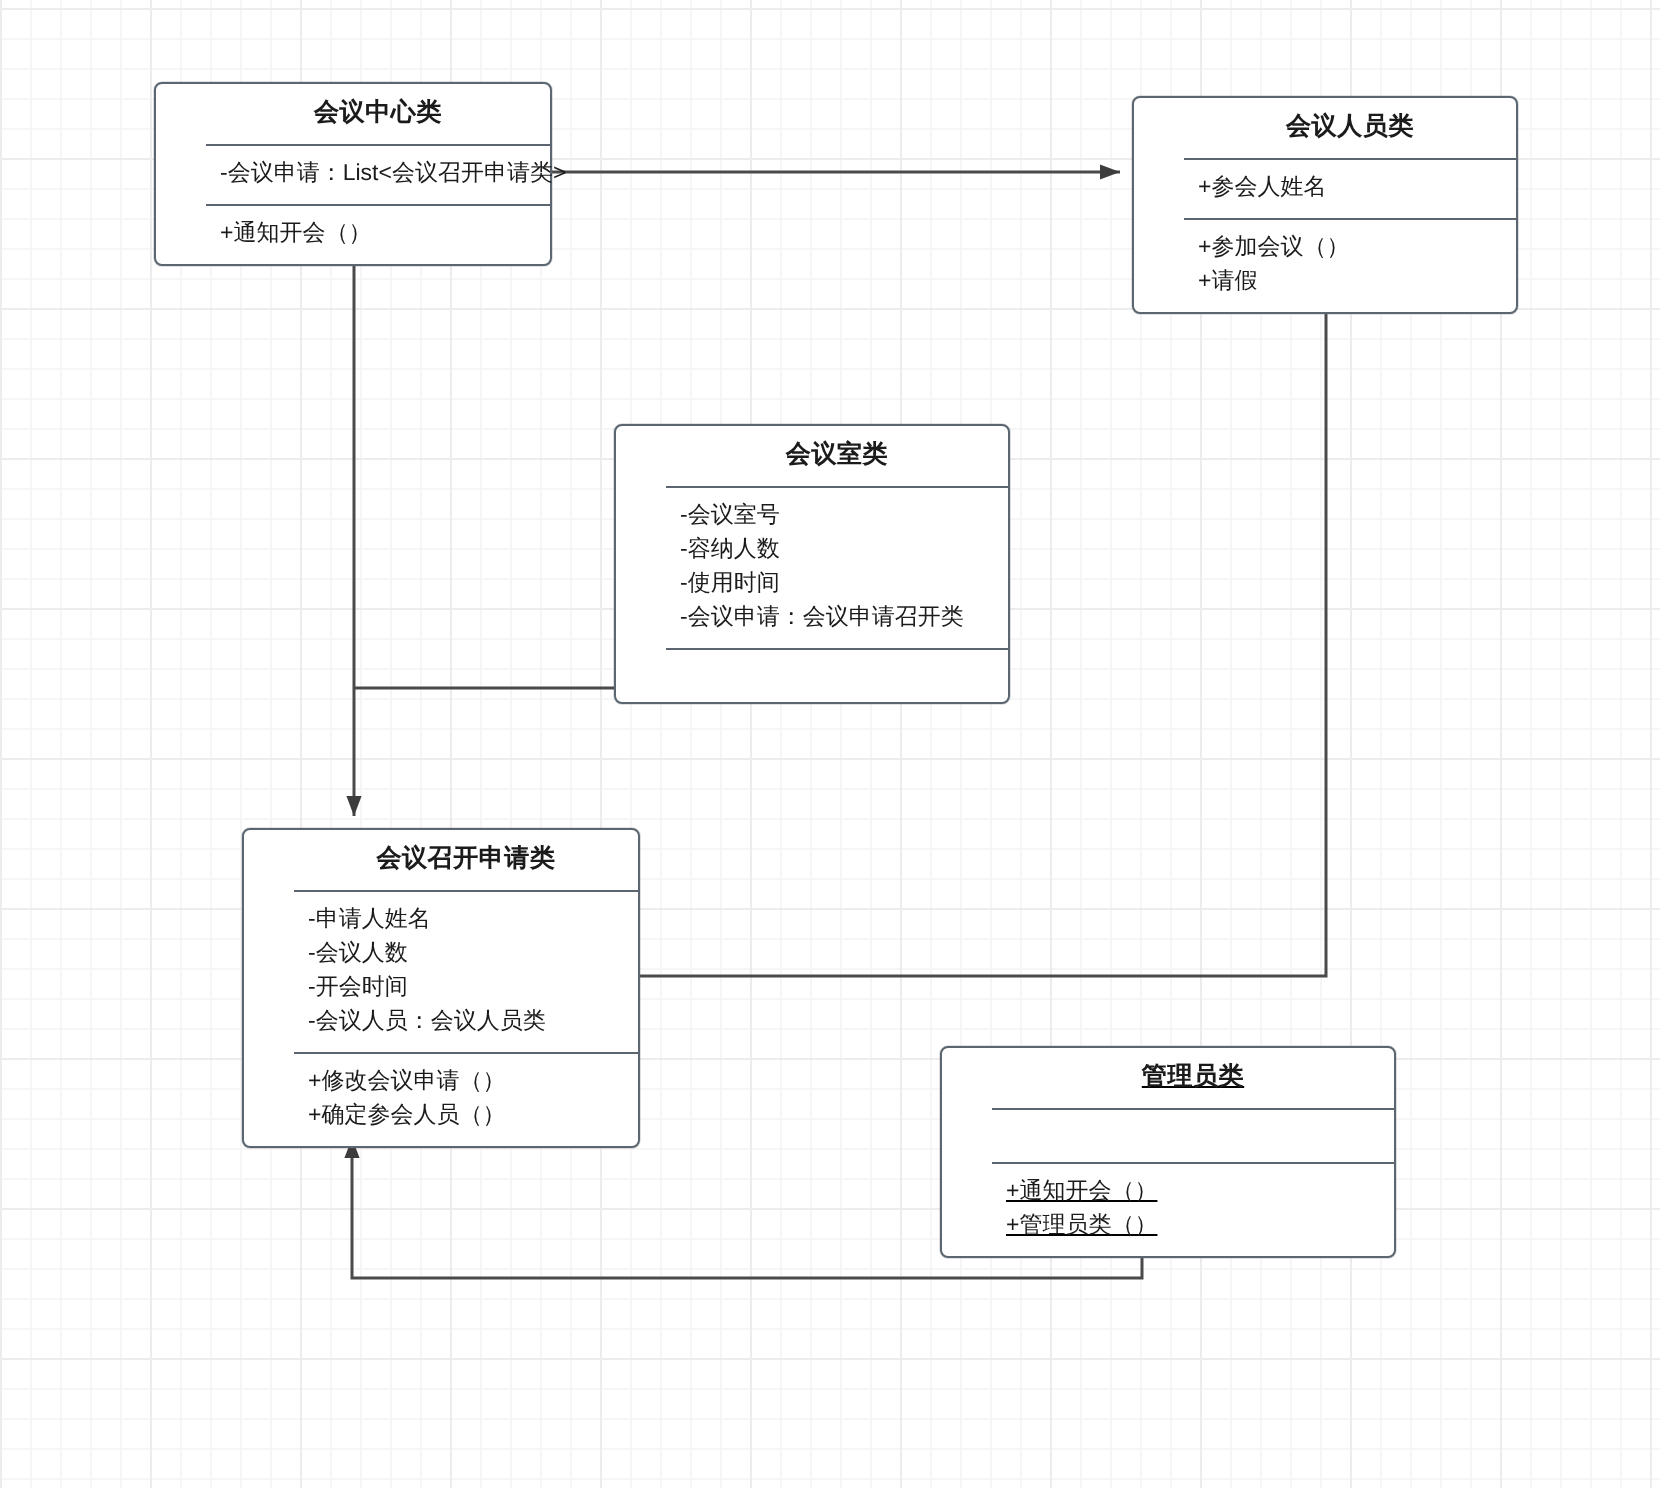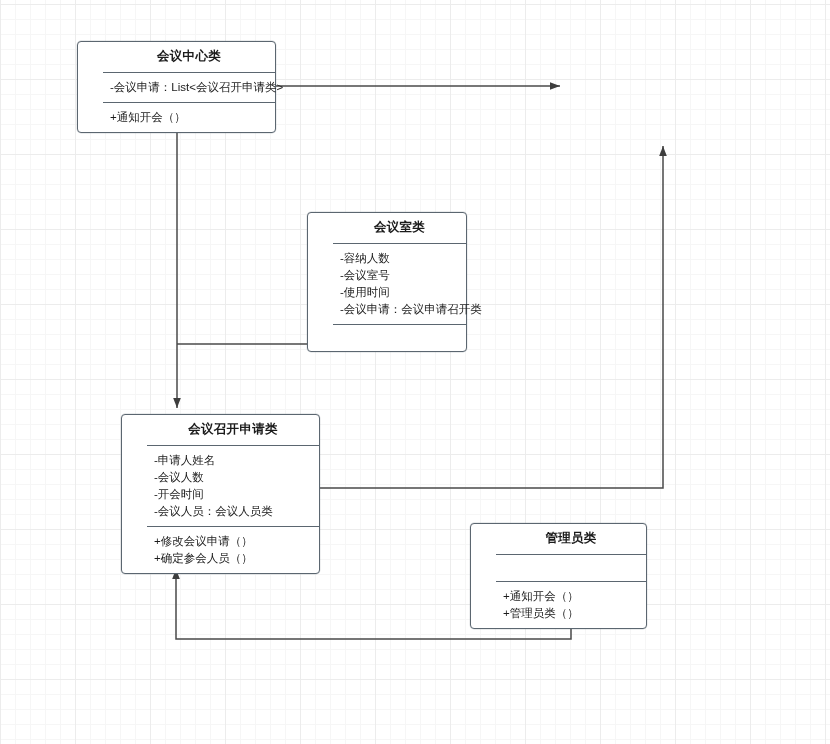--- a/index.html
+++ b/index.html
@@ -108,47 +108,57 @@
   <div class="uml-class" style="left:77px; top:41px; width:199px;">
     <div class="uml-title">会议中心类</div>
     <div class="uml-compartment">
       <div class="uml-row">-会议申请：List&lt;会议召开申请类&gt;</div>
     </div>
     <div class="uml-compartment">
       <div class="uml-row">+通知开会（）</div>
     </div>
   </div>
 
+  <div class="uml-class" style="left:566px; top:48px; width:193px;">
+    <div class="uml-title">会议人员类</div>
+    <div class="uml-compartment">
+      <div class="uml-row">+参会人姓名</div>
+    </div>
+    <div class="uml-compartment">
+      <div class="uml-row">+参加会议（）</div>
+      <div class="uml-row">+请假</div>
+    </div>
+  </div>
 
-  <div class="uml-class" style="left:307px; top:212px; width:160px;">
+  <div class="uml-class" style="left:307px; top:212px; width:198px;">
     <div class="uml-title">会议室类</div>
     <div class="uml-compartment">
+      <div class="uml-row">-会议室号</div>
       <div class="uml-row">-容纳人数</div>
-      <div class="uml-row">-会议室号</div>
       <div class="uml-row">-使用时间</div>
       <div class="uml-row">-会议申请：会议申请召开类</div>
     </div>
     <div class="uml-compartment empty"></div>
   </div>
 
   <div class="uml-class" style="left:77px; top:414px; width:199px;margin-left:44px;">
     <div class="uml-title">会议召开申请类</div>
     <div class="uml-compartment">
       <div class="uml-row">-申请人姓名</div>
       <div class="uml-row">-会议人数</div>
       <div class="uml-row">-开会时间</div>
       <div class="uml-row">-会议人员：会议人员类</div>
     </div>
     <div class="uml-compartment">
       <div class="uml-row">+修改会议申请（）</div>
       <div class="uml-row">+确定参会人员（）</div>
     </div>
   </div>
 
-  <div class="uml-class" style="left:470px; top:523px; width:177px;">
+  <div class="uml-class" style="left:470px; top:523px; width:228px;text-decoration:underline;">
     <div class="uml-title">管理员类</div>
     <div class="uml-compartment empty"></div>
     <div class="uml-compartment">
       <div class="uml-row">+通知开会（）</div>
       <div class="uml-row">+管理员类（）</div>
     </div>
   </div>
 
 </div>
 

